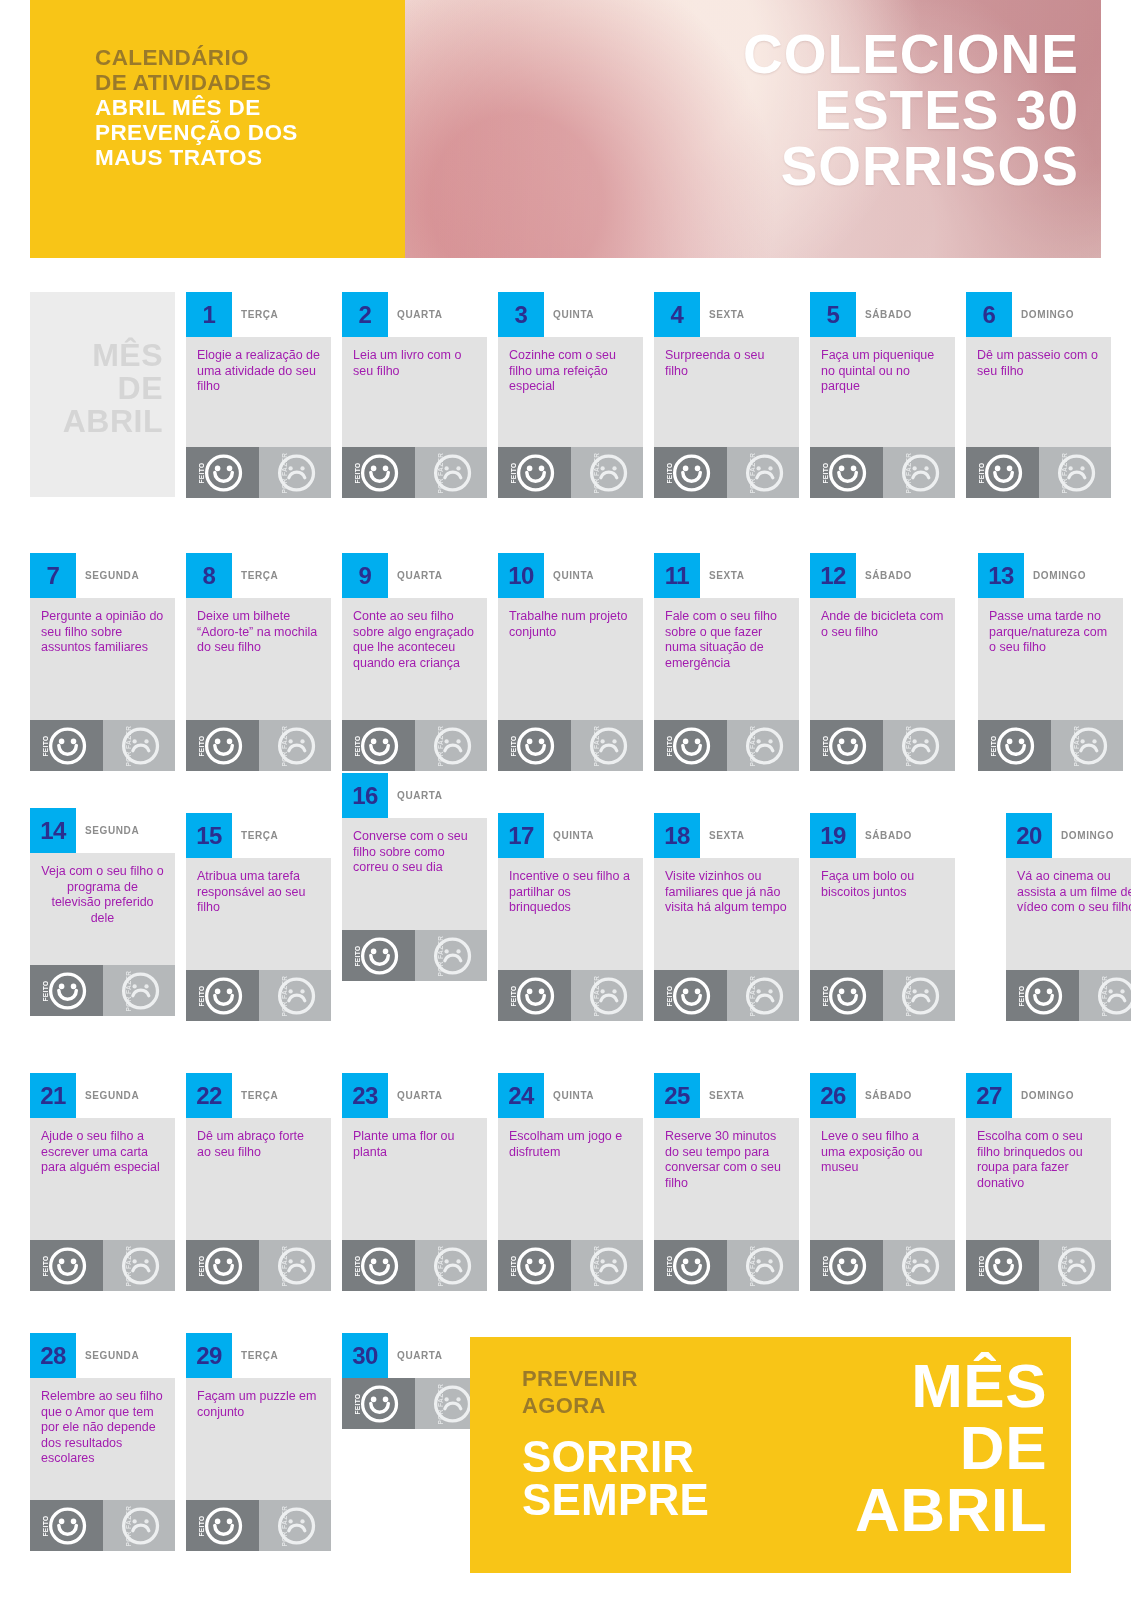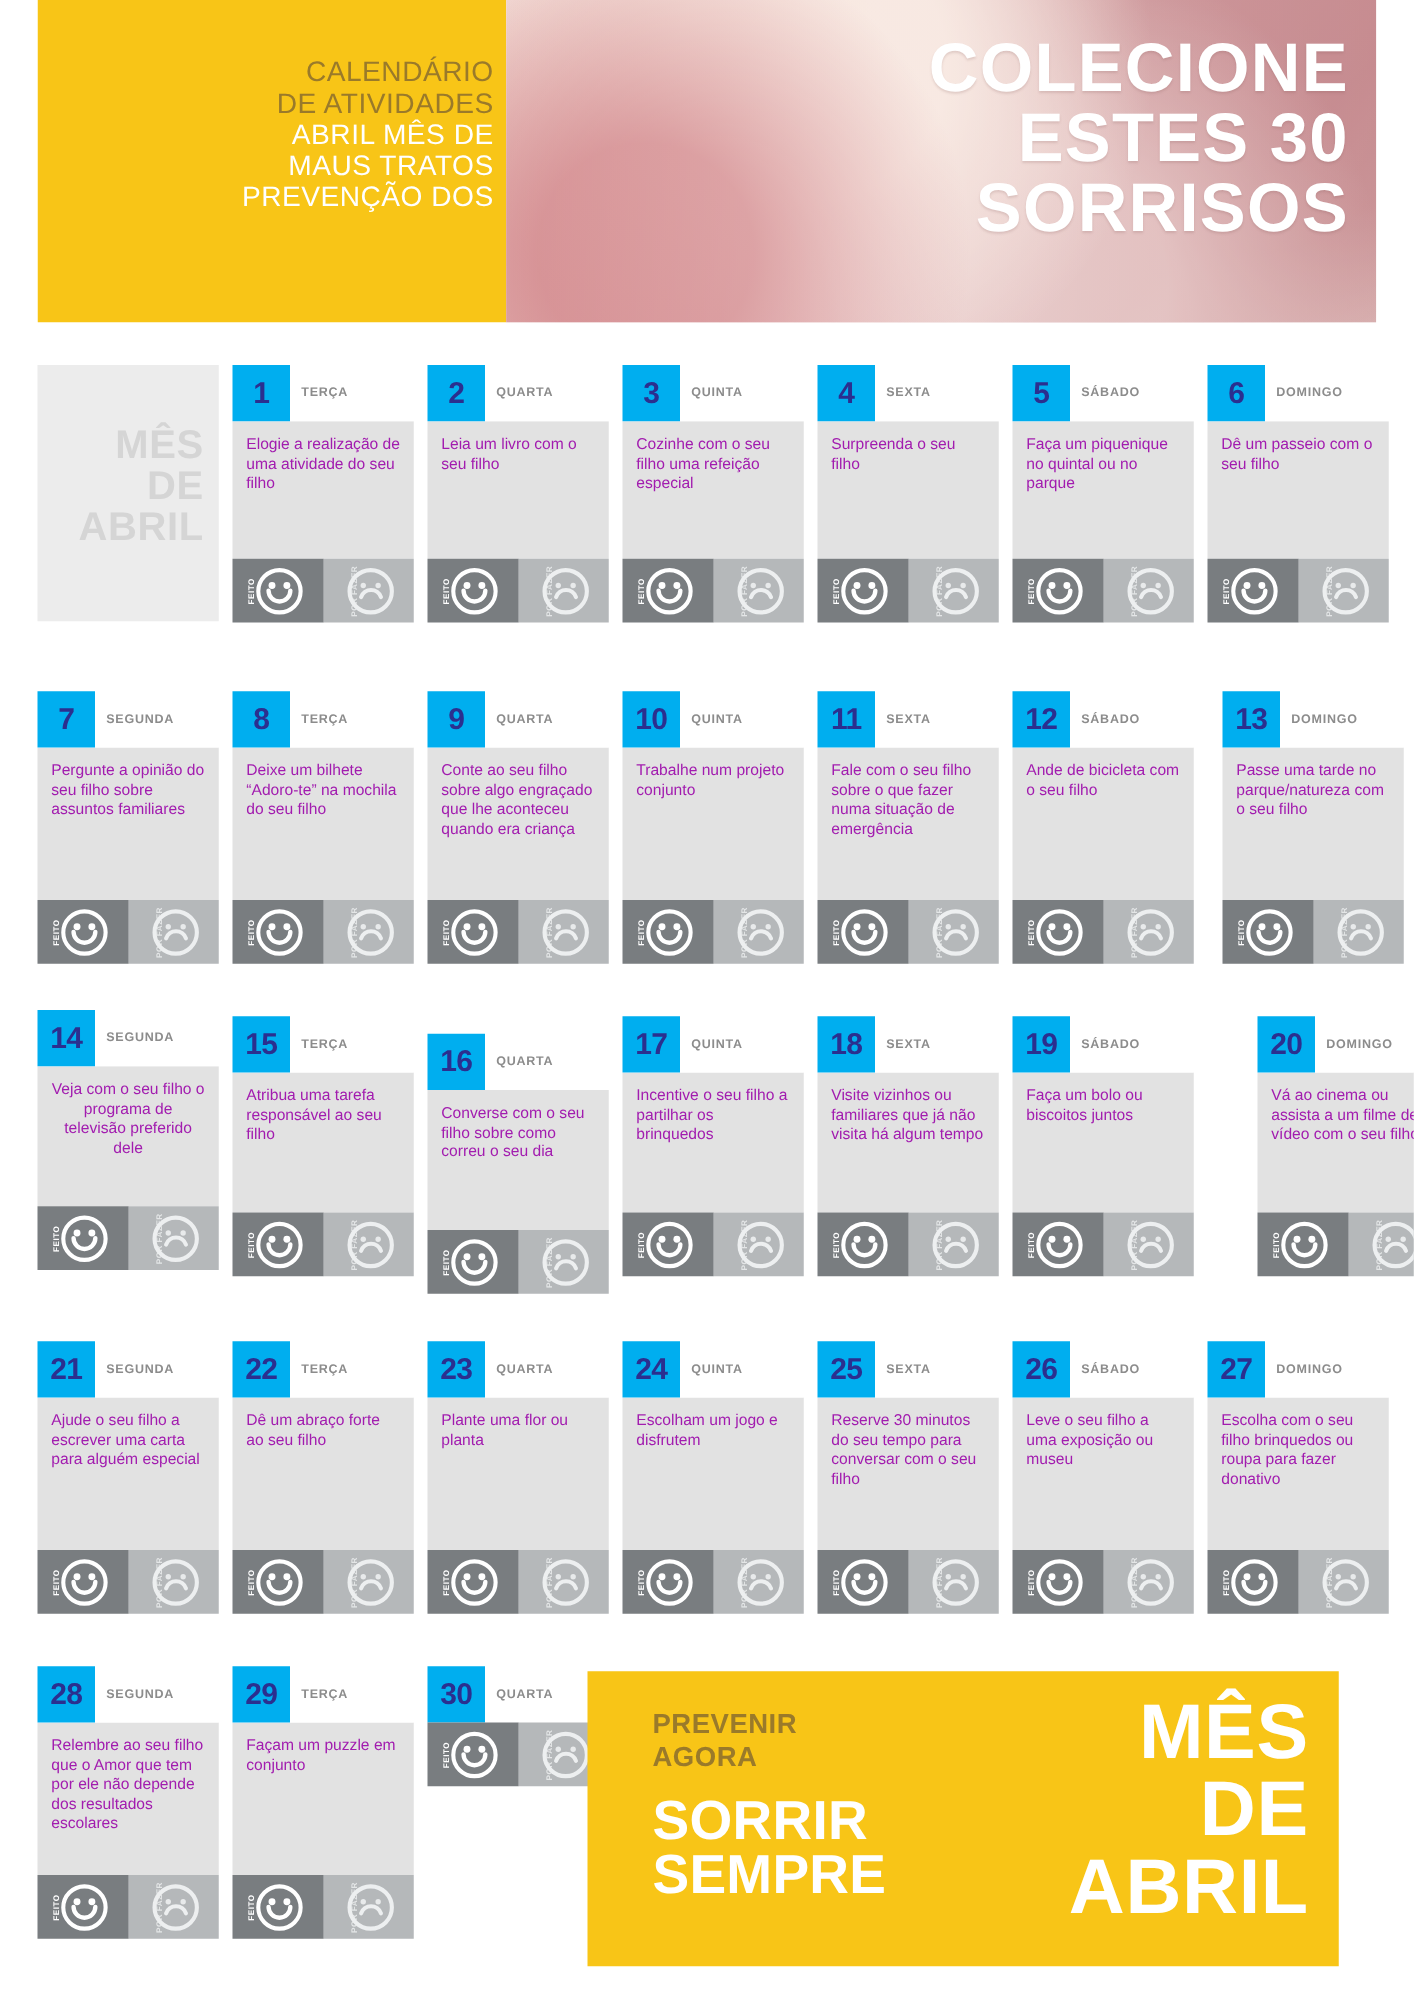--- a/index.html
+++ b/index.html
@@ -30,23 +30,22 @@
       radial-gradient(circle at 48% 55%, rgba(255,255,255,.55) 0 18%, rgba(255,255,255,0) 50%),
       linear-gradient(135deg,#f3ddd6 0%,#e6bdb9 30%,#d9a0a3 58%,#c98d92 78%,#e8cfc9 100%);
     filter:blur(0.4px);
   }
   .header-photo::after{
     content:"";position:absolute;inset:0;
     background:linear-gradient(90deg, rgba(255,255,255,.12) 0%, rgba(255,255,255,.30) 45%, rgba(255,255,255,.22) 100%);
   }
   .hdr-title{
     position:absolute;left:65px;top:45px;width:300px;
-    font-weight:normal;font-size:22.5px;line-height:25px;
+    font-weight:bold;font-size:22.5px;line-height:25px;
     letter-spacing:.4px;
-    text-align:right;
   }
   .hdr-title .l1{color:#9a7a2a;display:block;}
   .hdr-title .l2{color:#ffffff;display:block;}
   .hdr-right{
     position:absolute;right:22px;top:26px;width:640px;
     text-align:right;color:#ffffff;font-weight:bold;
     font-size:55px;line-height:56px;letter-spacing:1px;
     text-shadow:0 1px 2px rgba(120,80,80,.18);
   }
   .hdr-right span{display:block;}
@@ -137,22 +136,22 @@
 <body>
 
 <div class="header">
   <div class="header-yellow"></div>
   <div class="header-photo"></div>
 
   <div class="hdr-title">
     <span class="l1">CALENDÁRIO</span>
     <span class="l1">DE ATIVIDADES</span>
     <span class="l2">ABRIL MÊS DE</span>
+    <span class="l2">PREVENÇÃO DOS</span>
     <span class="l2">MAUS TRATOS</span>
-    <span class="l2">PREVENÇÃO DOS</span>
   </div>
 
   <div class="hdr-right">
     <span>COLECIONE</span>
     <span>ESTES 30</span>
     <span>SORRISOS</span>
   </div>
 </div>
 
 <div class="grid" id="grid">
@@ -623,21 +622,21 @@
             <div class="face"><svg viewBox="0 0 38 38" width="39" height="39">
                 <circle cx="19" cy="19" r="16.5" fill="none" stroke="#EDEFF0" stroke-width="3.2"></circle>
                 <circle cx="13.2" cy="14.5" r="2.1" fill="#E8EAEB"></circle>
                 <circle cx="24.8" cy="14.5" r="2.1" fill="#E8EAEB"></circle>
                 <path d="M11.5 23.6 a8.2 8.2 0 0 1 15.5 0" fill="none" stroke="#EDEFF0" stroke-width="3.2" stroke-linecap="round"></path>
               </svg></div>
           </div>
         </div>
       </div>
     </div>
-    <div class="cell" style="left: 312px; top: 827px;">
+    <div class="cell" style="left: 312px; top: 773px;">
       <div class="card">
         <div class="card-head">
           <div class="card-num">16</div>
           <div class="card-day">QUARTA</div>
         </div>
         <div class="card-body" style="min-height:112px">
           <div class="card-text">Converse com o seu filho sobre como correu o seu dia</div>
         </div>
         <div class="card-foot">
           <div class="foot-half foot-done">

